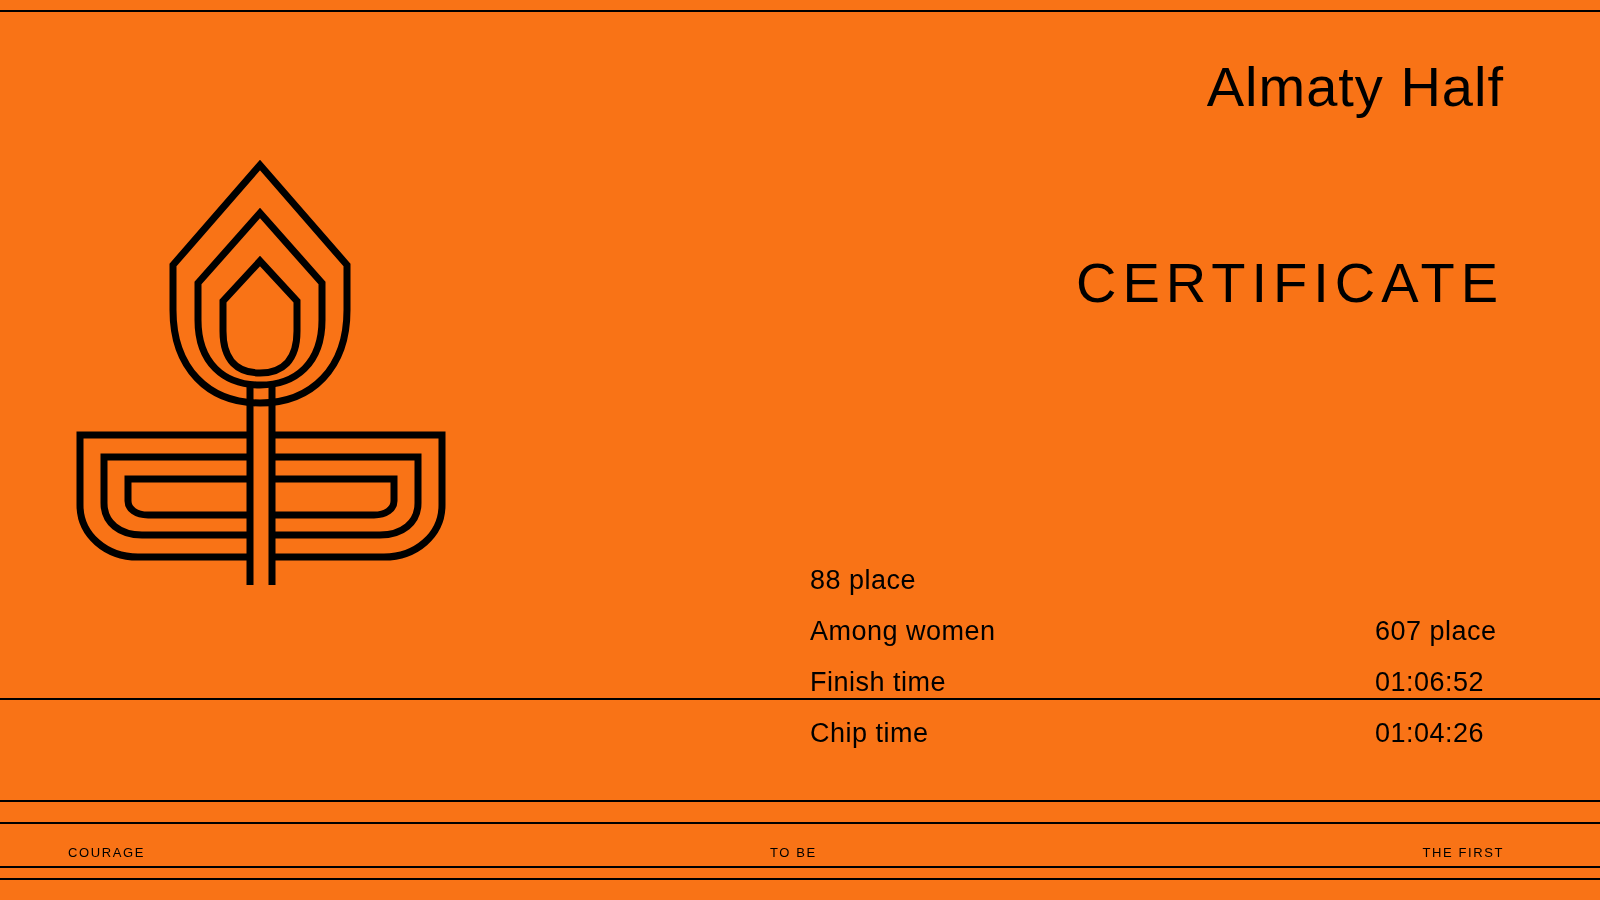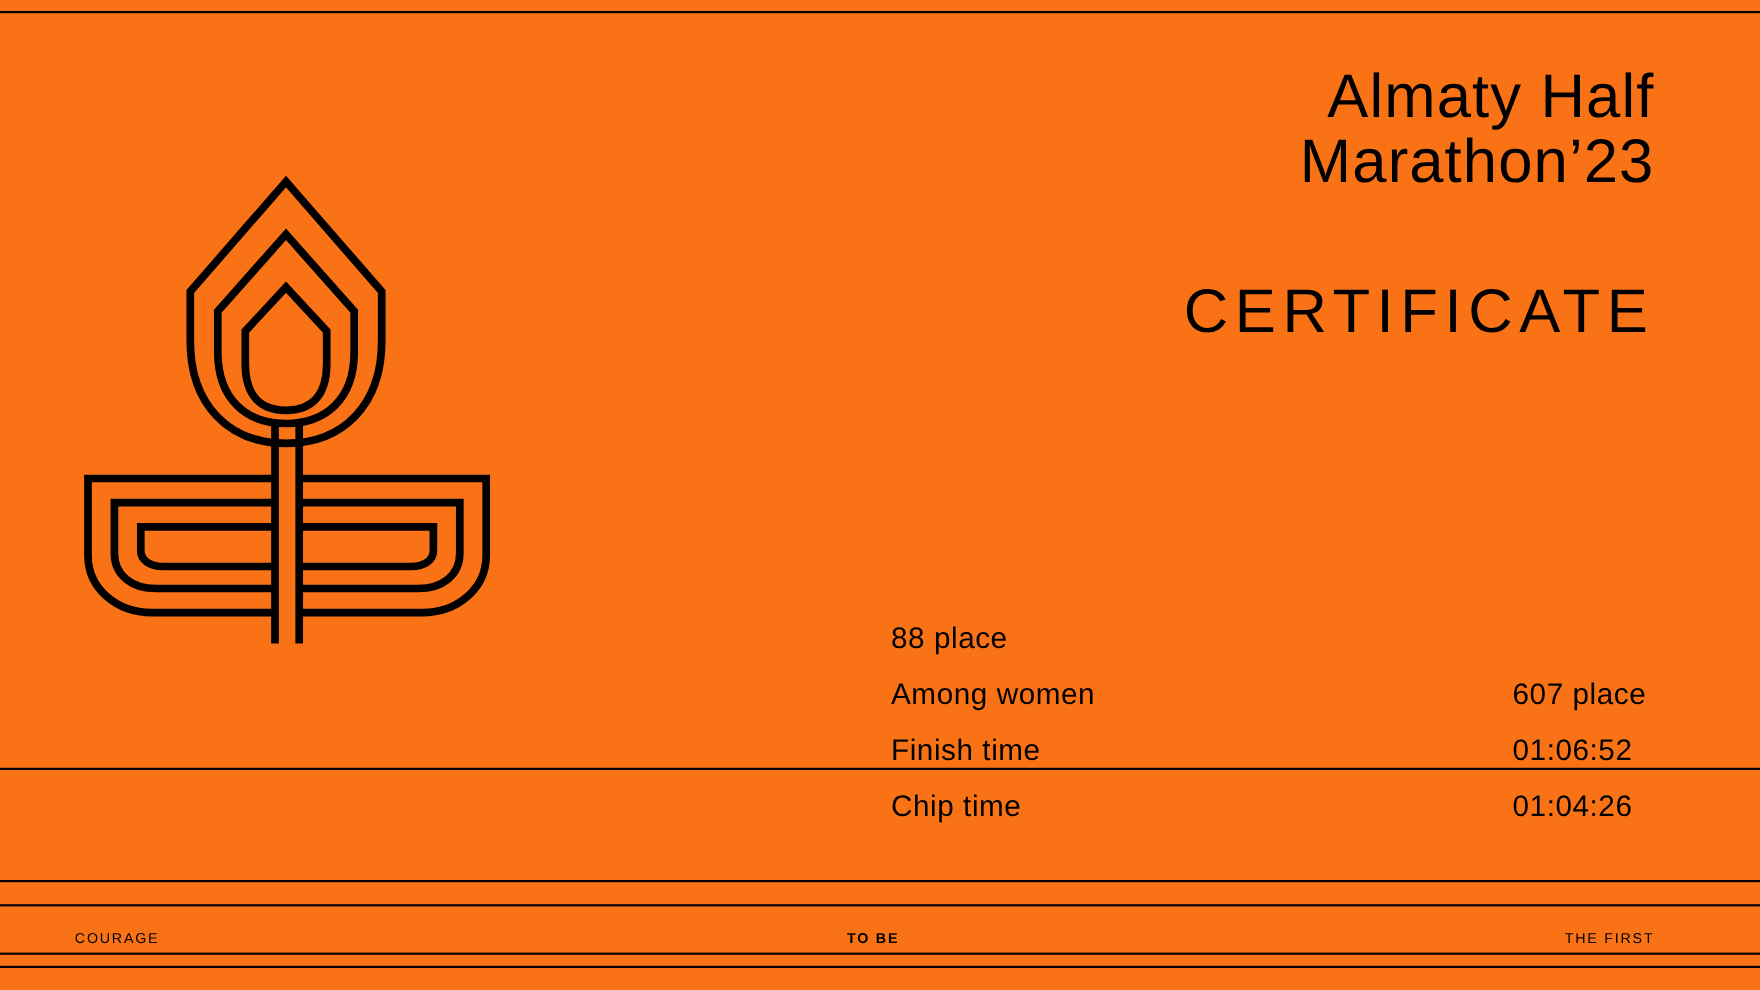--- a/index.html
+++ b/index.html
@@ -121,21 +121,21 @@
     width: 1600px;
     height: 20px;
   }
   .motto-item {
     position: absolute;
     font-size: 13px;
     letter-spacing: 1.6px;
     font-weight: 400;
   }
   .motto-left   { left: 68px; }
-  .motto-center { left: 770px; font-weight: bold; }
+  .motto-center { left: 770px; }
   .motto-right  { right: 96px; }
 </style>
 </head>
 <body>
 
 <div class="page">
 
   <div class="hrule rule-top-1"></div>
   <div class="hrule rule-mid-1"></div>
   <div class="hrule rule-mid-2"></div>
@@ -171,21 +171,20 @@
       <path d="M212 300 L382 300 L382 370 C382 400 356 422 324 422 L212 422"></path>
 
       <path d="M212 322 L358 322 L358 368 C358 388 342 400 320 400 L212 400"></path>
 
       <path d="M212 344 L334 344 L334 366 C334 374 326 380 314 380 L212 380"></path>
     </svg>
   </div>
 
   <div class="header">
     <div class="header-line">Almaty Half</div>
-    <div class="header-line">Marathon’23</div>
   </div>
 
   <div class="cert-title">CERTIFICATE</div>
 
 
   <div class="results">
     <div class="result-row">
       <span class="result-value">88 place</span>
     </div>
     <div class="result-row">

